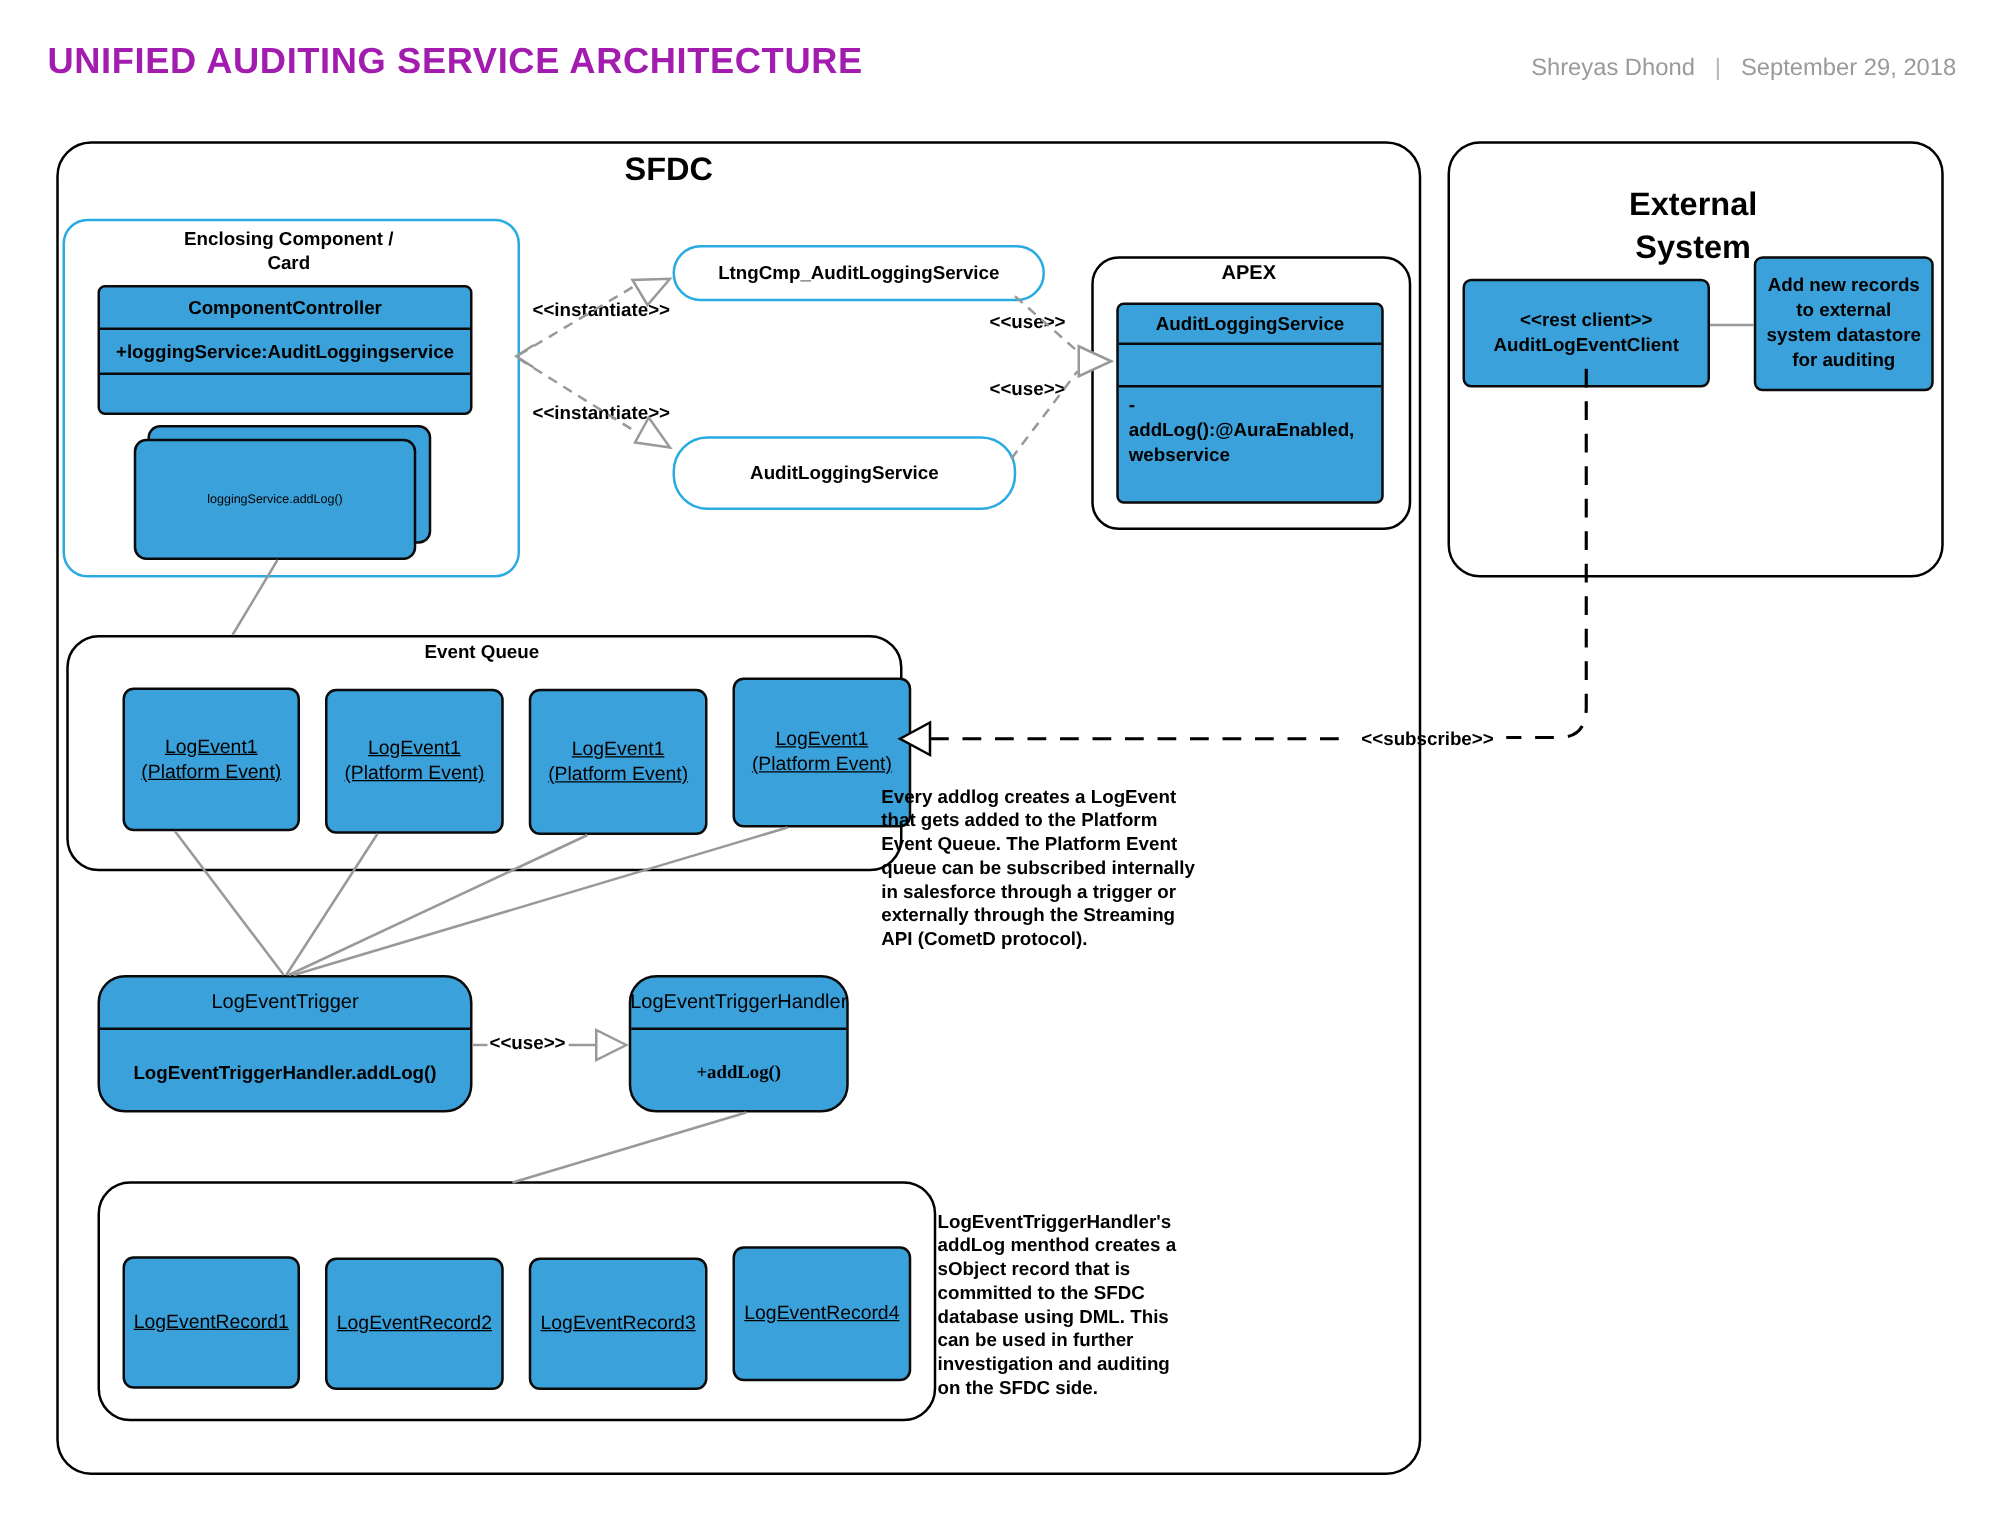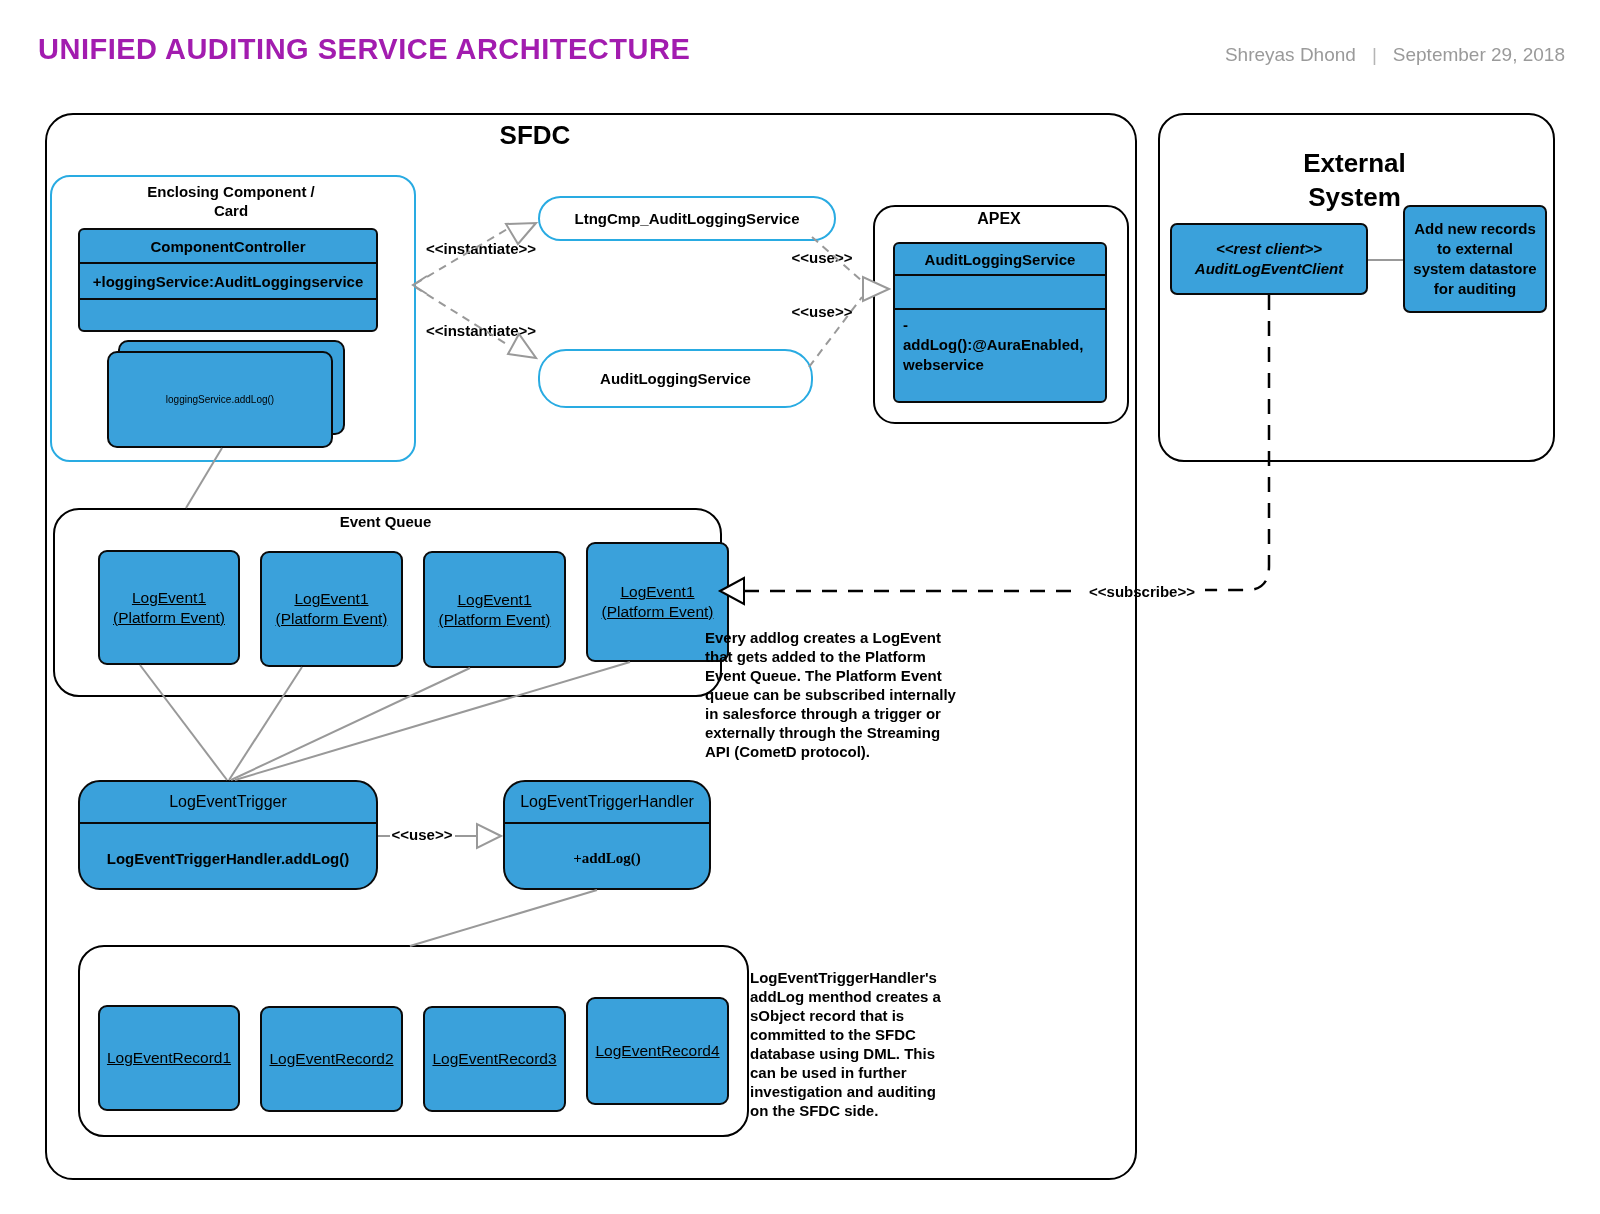--- a/index.html
+++ b/index.html
@@ -44,21 +44,21 @@
     <span class="sep">|</span>
     <span>September 29, 2018</span>
   </div>
 
   <div class="frame" style="left:45px;top:113px;width:1088px;height:1063px;"></div>
   <div class="frame-title" style="left:460px;top:120px;width:150px;font-size:26px;">SFDC</div>
 
   <div class="frame" style="left:1158px;top:113px;width:393px;height:345px;border-radius:26px;"></div>
   <div class="frame-title" style="left:1158px;top:118px;width:393px;font-size:26px;line-height:34px;margin-top:28px;">External
 System</div>
-  <div class="evbox blue" style="left:1170px;top:223px;width:198px;height:72px;border-radius:7px;font-weight:700;text-decoration:none;font-size:15px;font-style:italic;">&lt;&lt;rest client&gt;&gt;
+  <div class="evbox blue" style="left:1170px;top:223px;width:198px;height:87px;border-radius:7px;font-weight:700;text-decoration:none;font-size:15px;">&lt;&lt;rest client&gt;&gt;
 AuditLogEventClient</div>
   <div class="evbox blue" style="left:1403px;top:205px;width:144px;height:108px;border-radius:7px;font-weight:700;text-decoration:none;font-size:15px;">Add new records
 to external
 system datastore
 for auditing</div>
 
   <div class="blue-frame" style="left:50px;top:175px;width:362px;height:283px;"></div>
   <div class="frame-title" style="left:60px;top:182px;width:342px;font-size:15px;line-height:19px;">Enclosing Component /
 Card</div>
   <div class="classbox blue" style="left:78px;top:228px;width:300px;height:104px;">
@@ -105,21 +105,21 @@
 Event Queue. The Platform Event
 queue can be subscribed internally
 in salesforce through a trigger or
 externally through the Streaming
 API (CometD protocol).</div>
 
   <div class="bigclass blue" style="left:78px;top:780px;width:300px;height:110px;">
     <div class="hd">LogEventTrigger</div>
     <div class="bd" style="height:68px;">LogEventTriggerHandler.addLog()</div>
   </div>
-  <div class="bigclass blue" style="left:503px;top:780px;width:208px;height:110px;">
+  <div class="bigclass blue" style="left:503px;top:780px;width:176px;height:110px;">
     <div class="hd">LogEventTriggerHandler</div>
     <div class="bd" style="height:68px;font-family:Liberation Serif, serif;">+addLog()</div>
   </div>
 
   <div class="frame" style="left:78px;top:945px;width:667px;height:188px;border-radius:26px;"></div>
   <div class="evbox blue" style="left:98px;top:1005px;width:142px;height:106px;">LogEventRecord1</div>
   <div class="evbox blue" style="left:260px;top:1006px;width:143px;height:106px;">LogEventRecord2</div>
   <div class="evbox blue" style="left:423px;top:1006px;width:143px;height:106px;">LogEventRecord3</div>
   <div class="evbox blue" style="left:586px;top:997px;width:143px;height:108px;">LogEventRecord4</div>
 

